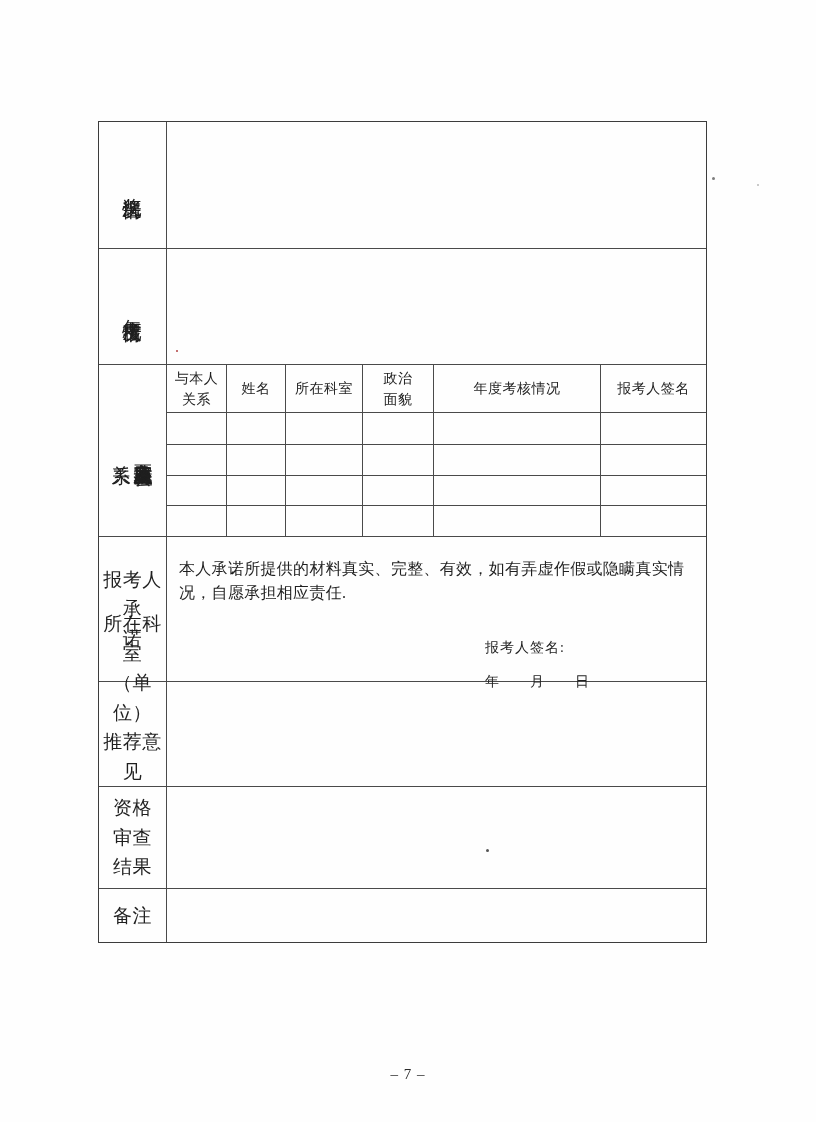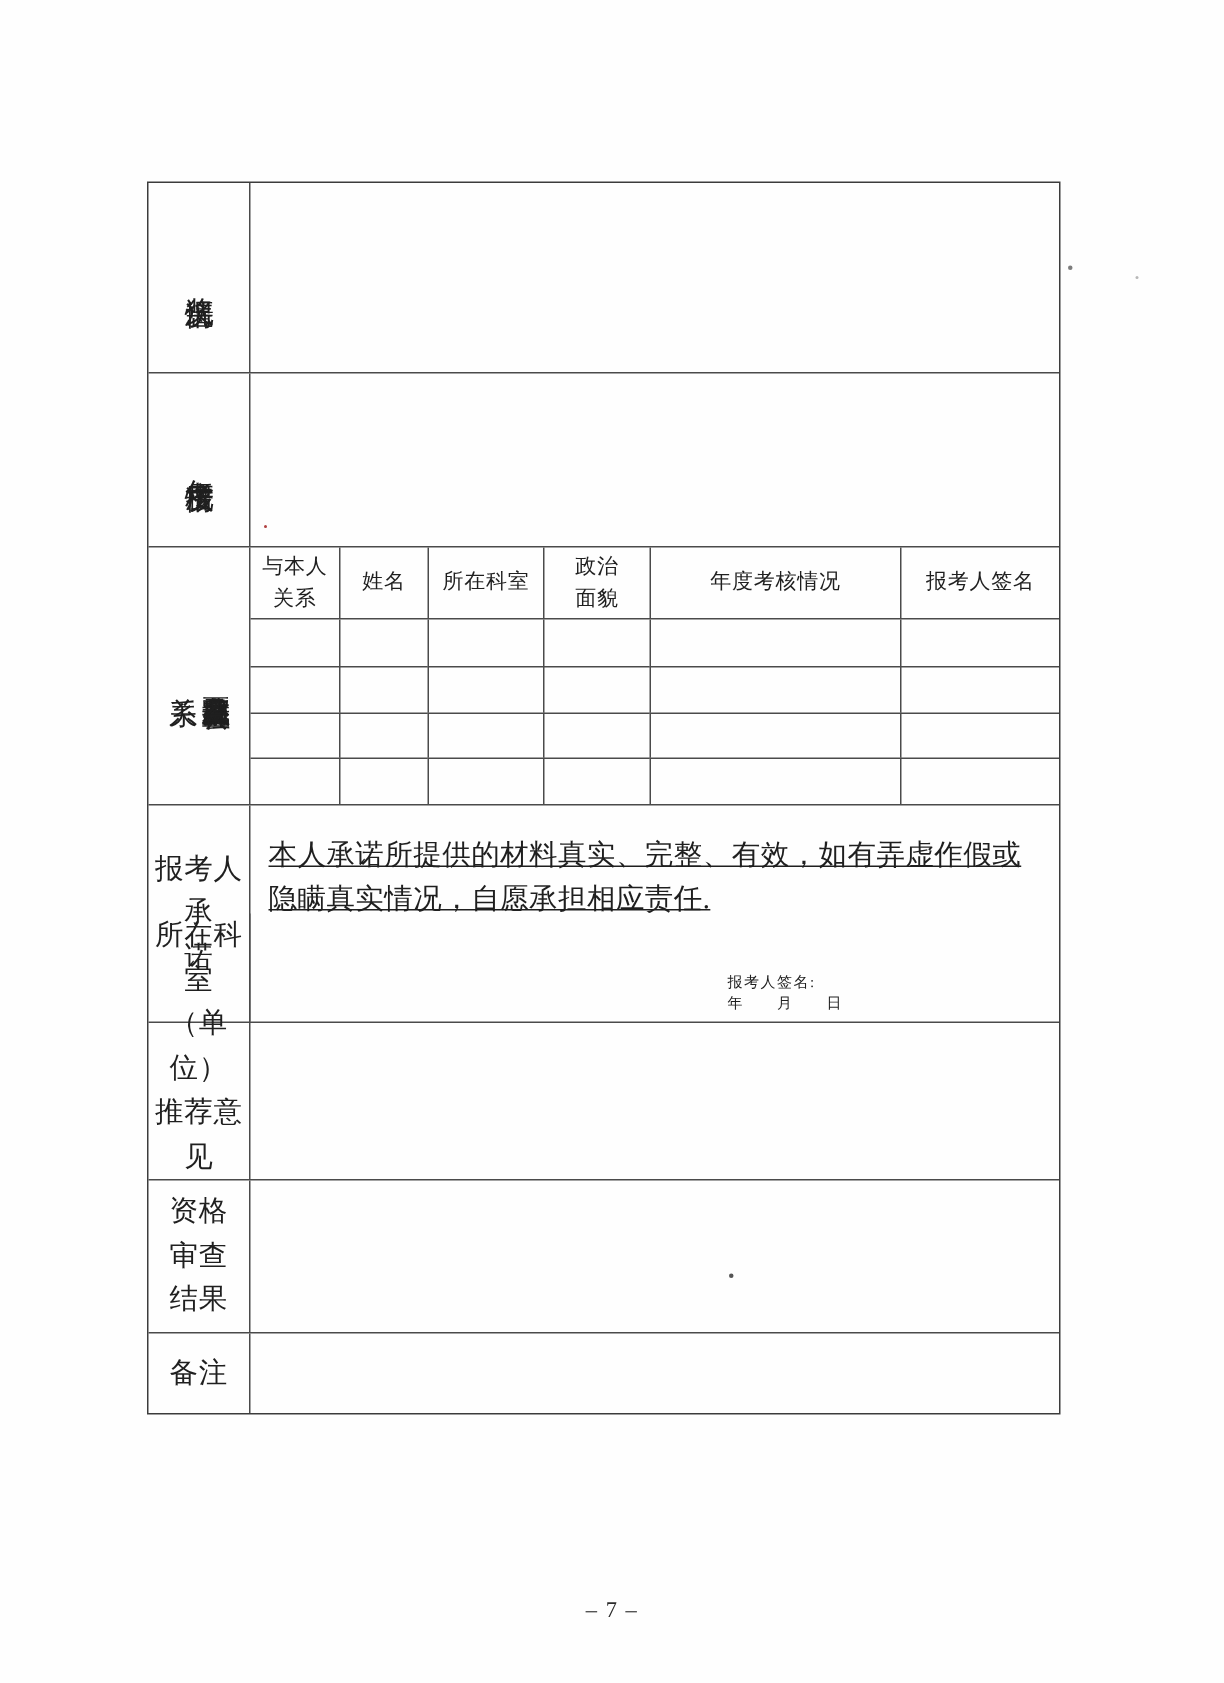--- a/index.html
+++ b/index.html
@@ -52,25 +52,25 @@
   .fam-header .fhc:nth-child(n+2) { border-left:1px solid #4a4a4a; }
   .fam-body {
     flex:1 1 auto; display:grid;
     grid-template-columns:59px 59px 77px 71px 167px 1fr; grid-auto-rows:1fr;
   }
   .fam-body .fcell { box-sizing:border-box; }
   .fam-body .fcell:not(:nth-child(6n+1)) { border-left:1px solid #4a4a4a; }
   .fam-body .fcell:nth-child(n+7) { border-top:1px solid #4a4a4a; }
 
   .statement {
-    margin:20px 14px 16px 12px; font-size:19px; line-height:1.5; letter-spacing:0.3px;text-decoration:underline;
+    margin:20px 14px 16px 12px; font-size:16px; line-height:1.5; letter-spacing:0.3px;
   }
-  .sig-block { margin-left:318px; margin-top:34px; font-size:10px; letter-spacing:1px; }
+  .sig-block { margin-left:318px; margin-top:34px; font-size:14px; letter-spacing:1px; }
   .sig-line { margin-bottom:0; }
-  .date-line { }
+  .date-line { margin-top:16px; }
 
   .page-number {
     position:absolute; left:0; right:0; top:1066px; text-align:center;
     font-size:15px; letter-spacing:1px; color:#2a2a2a;
   }
 
   .speck { position:absolute; border-radius:50%; }
   .speck-1 { left:712px; top:177px; width:3px; height:3px; background:#7d7d7d; }
   .speck-2 { left:757px; top:184px; width:2px; height:2px; background:#b8b8b8; }
   .speck-3 { left:176px; top:350px; width:2px; height:2px; background:#b04040; }

